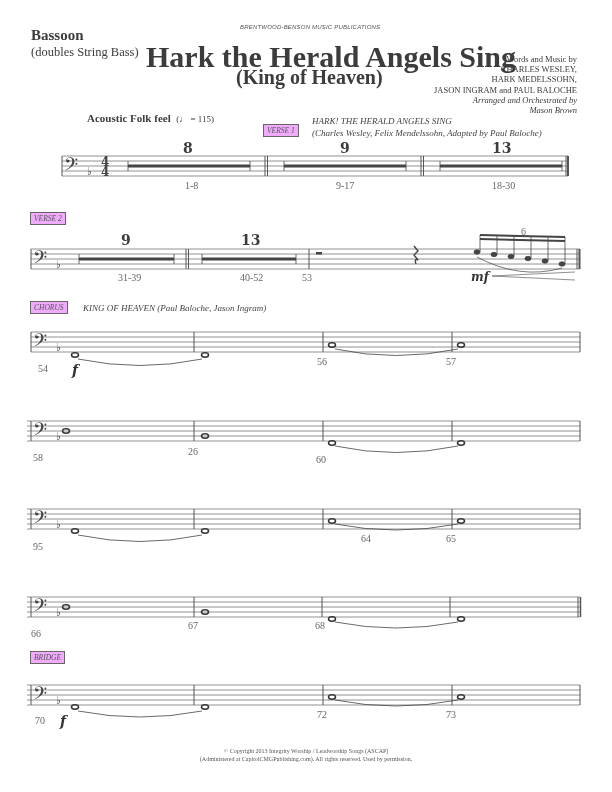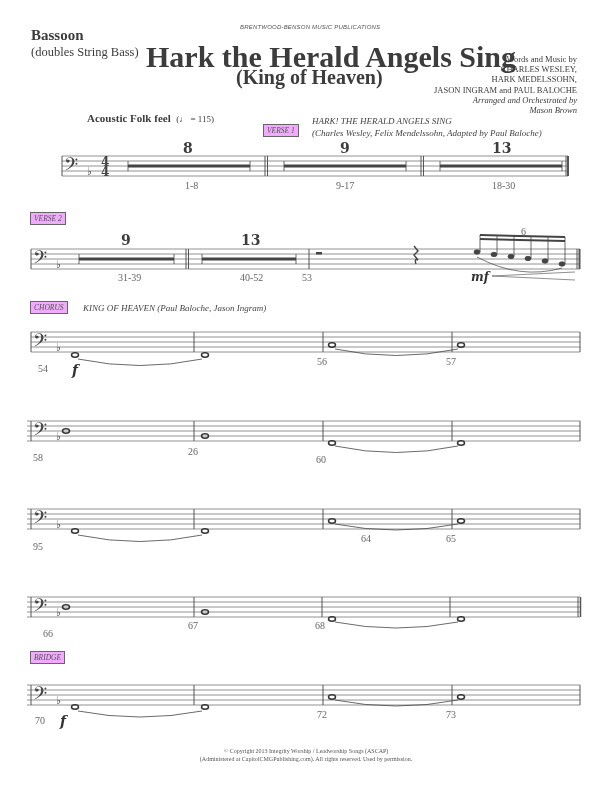--- a/index.html
+++ b/index.html
@@ -292,21 +292,21 @@
 <div class="abs" style="left:72px;top:362px;font-size:14px;font-style:italic;font-weight:bold;font-family:'DejaVu Serif',serif;color:#333;">f</div>
 
 <div class="abs bar-num" style="left:33px;top:452px;">58</div>
 <div class="abs bar-num" style="left:188px;top:446px;">26</div>
 <div class="abs bar-num" style="left:316px;top:446px;margin-top:8px;">60</div>
 
 <div class="abs bar-num" style="left:33px;top:541px;">95</div>
 <div class="abs bar-num" style="left:317px;top:533px;margin-left:44px;">64</div>
 <div class="abs bar-num" style="left:446px;top:533px;">65</div>
 
-<div class="abs bar-num" style="left:33px;top:628px;padding-left:10px;">66</div>
+<div class="abs bar-num" style="left:21px;top:628px;padding-left:10px;">66</div>
 <div class="abs bar-num" style="left:188px;top:620px;">67</div>
 <div class="abs bar-num" style="left:315px;top:620px;">68</div>
 
 <div class="abs bar-num" style="left:35px;top:715px;">70</div>
 <div class="abs bar-num" style="left:317px;top:709px;">72</div>
 <div class="abs bar-num" style="left:446px;top:709px;">73</div>
 <div class="abs" style="left:60px;top:713px;font-size:14px;font-style:italic;font-weight:bold;font-family:'DejaVu Serif',serif;color:#333;">f</div>
 
 <div class="abs copyright">
   <div>© Copyright 2013 Integrity Worship / Leadworship Songs (ASCAP)</div>

